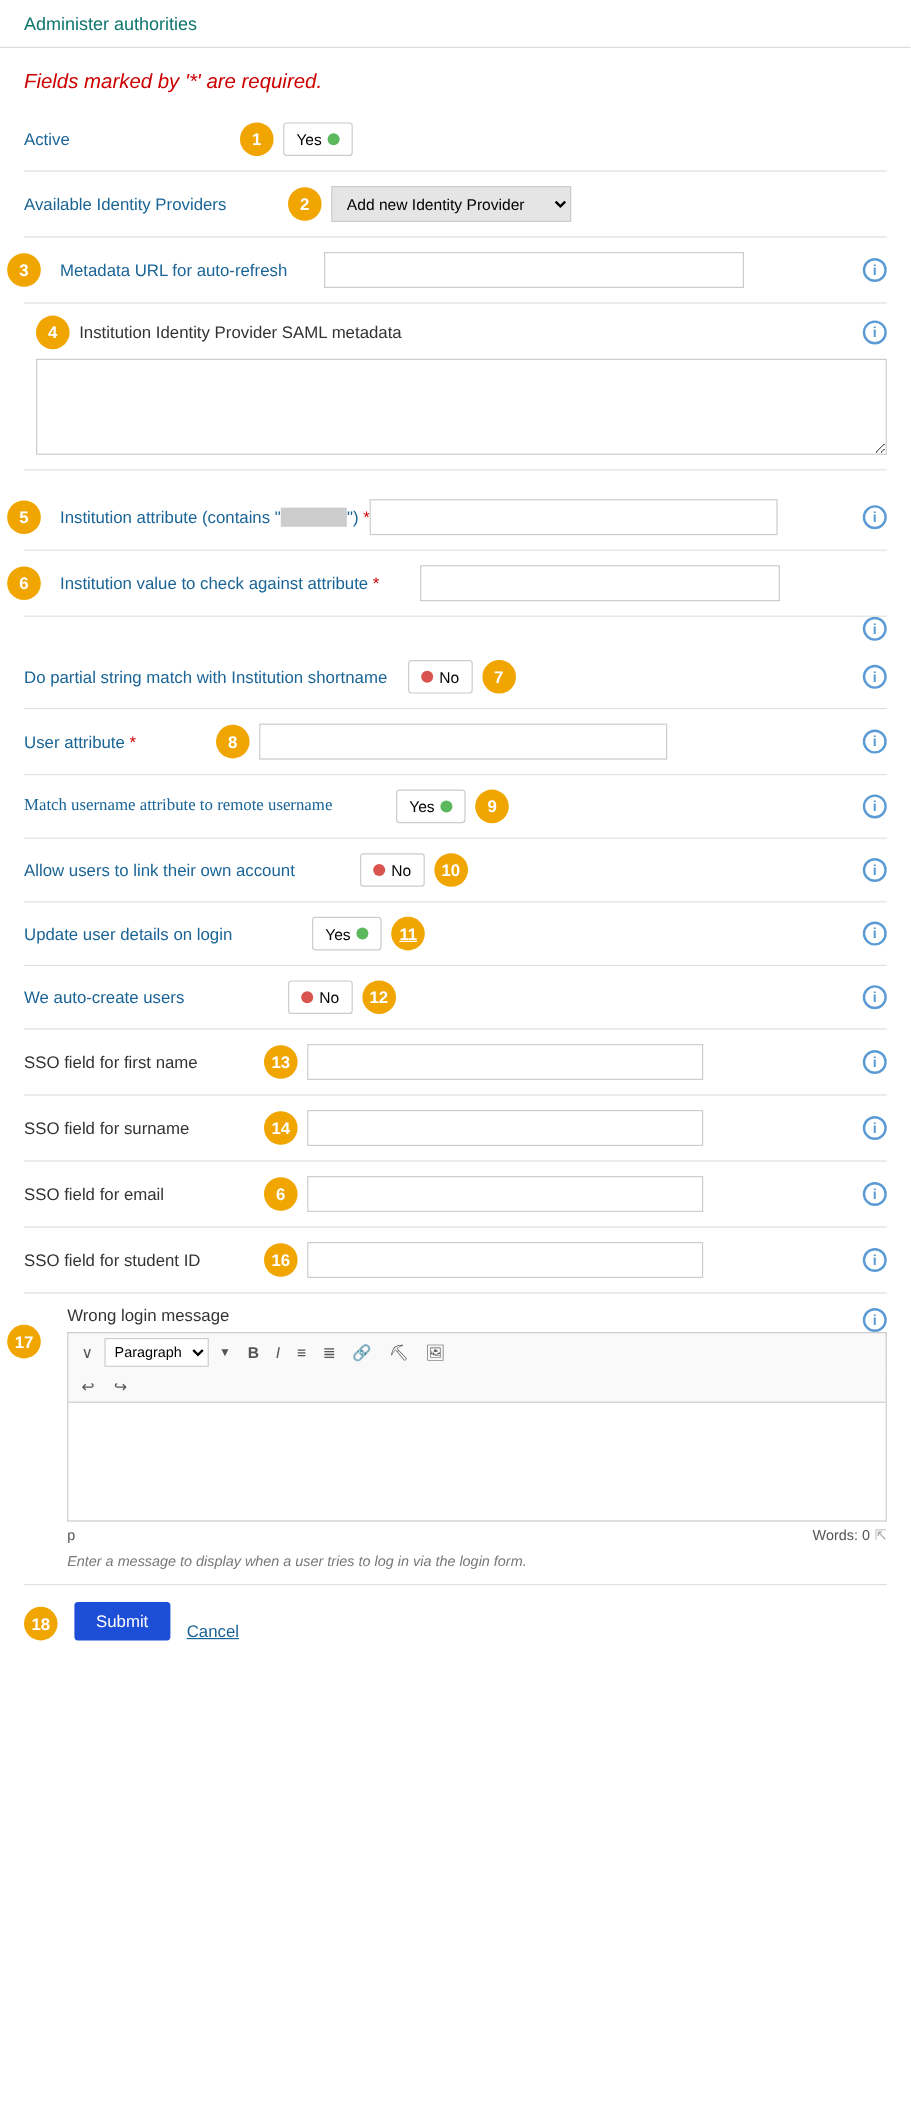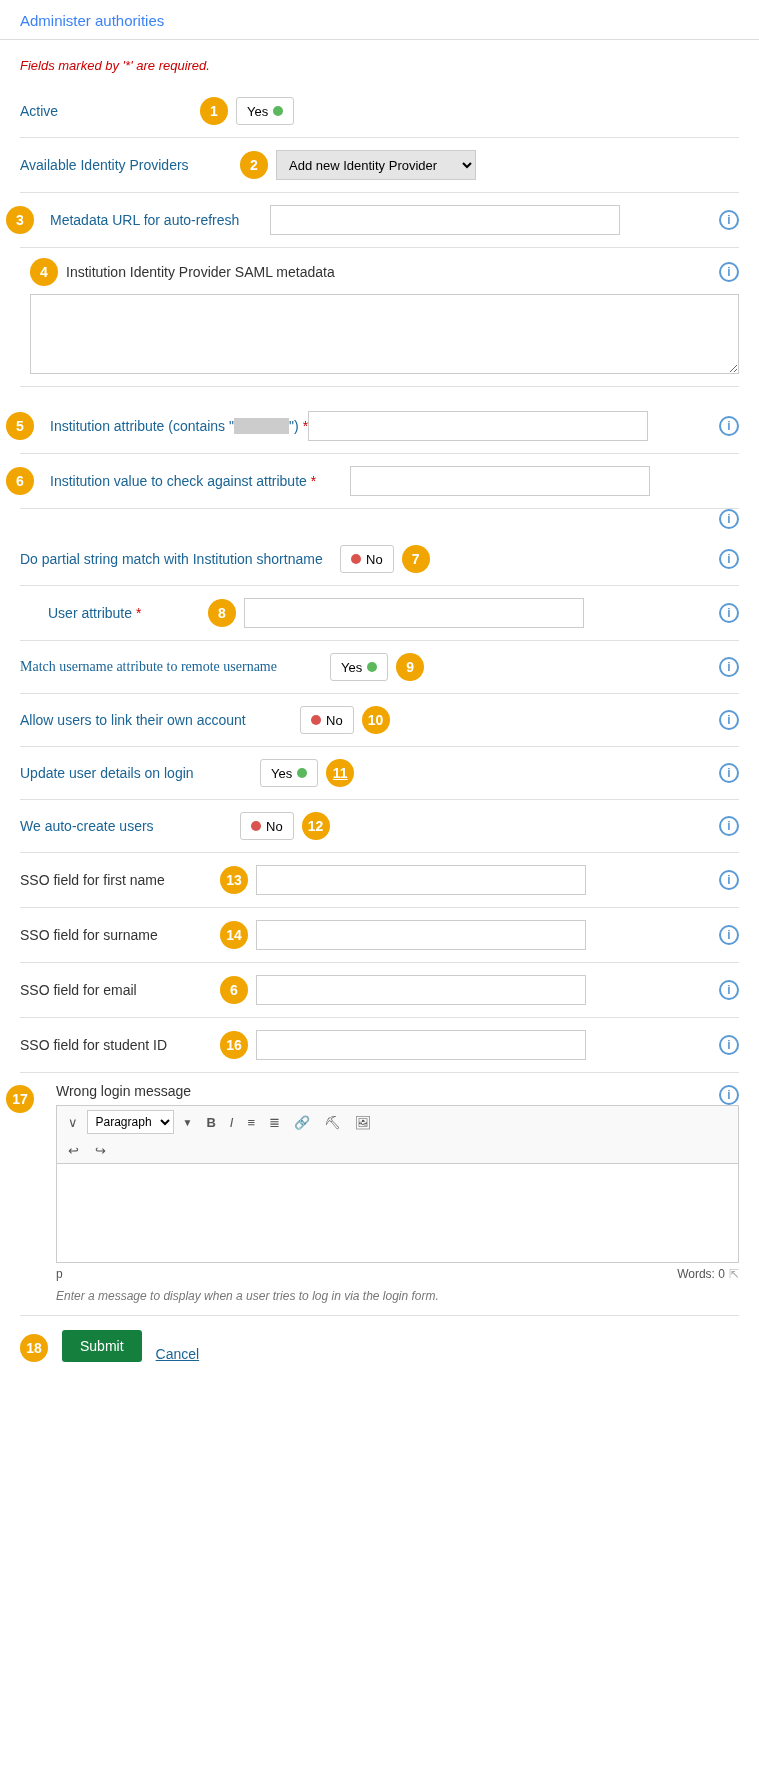--- a/index.html
+++ b/index.html
@@ -7,32 +7,32 @@
       font-family: Arial, sans-serif;
       font-size: 14px;
       color: #333;
       background: #fff;
       width: 759px;
     }
 
     .page-header {
       padding: 12px 20px 10px 20px;
       border-bottom: 1px solid #ddd;
-      color: #3b82f6;
+      color: #0f766e;
       font-size: 15px;
     }
 
     .form-container {
       padding: 10px 20px 20px 20px;
     }
 
     .required-note {
       color: #c00;
       font-style: italic;
-      font-size: 13px;
+      font-size: 17px;
       margin-bottom: 12px;
       margin-top: 8px;
     }
 
     .form-row {
       display: flex;
       align-items: center;
       padding: 12px 0;
       border-bottom: 1px solid #e0e0e0;
       position: relative;
@@ -143,21 +143,21 @@
     .left-badge {
       position: absolute;
       left: -14px;
       top: 50%;
       transform: translateY(-50%);
     }
 
     .left-badge-top {
       position: absolute;
       left: -14px;
-      top: 12px;
+      top: 26px;
       justify-content: center;
     }
 
     
     .editor-toolbar {
       display: flex;
       align-items: center;
       border: 1px solid #ccc;
       border-bottom: none;
       padding: 4px 6px;
@@ -207,21 +207,21 @@
 
     
     .submit-row {
       display: flex;
       align-items: flex-end;
       padding: 14px 0 10px 0;
       gap: 14px;
     }
 
     .submit-btn {
-      background: #15803d;
+      background: #1d4ed8;
       color: #fff;
       border: none;
       padding: 8px 18px;
       font-size: 14px;
       cursor: pointer;
       border-radius: 3px;
     }
 
     .cancel-link {
       color: #1a6496;
@@ -346,21 +346,21 @@
     </button>
     <div class="step-badge" style="margin-left:8px;">
       <span>7</span>
     </div>
     <div class="info-icon info-right">
       <span>i</span>
     </div>
   </div>
 
   <div class="form-row">
-    <span class="field-label" style="min-width:160px;margin-left:28px;">
+    <span class="field-label" style="min-width:160px;">
       User attribute <span style="color:#c00;">*</span>
     </span>
     <div class="step-badge">
       <span>8</span>
     </div>
     <input type="text" class="text-input" style="flex: 1 1 0%; max-width: 340px;">
     <div class="info-icon info-right">
       <span>i</span>
     </div>
   </div>

